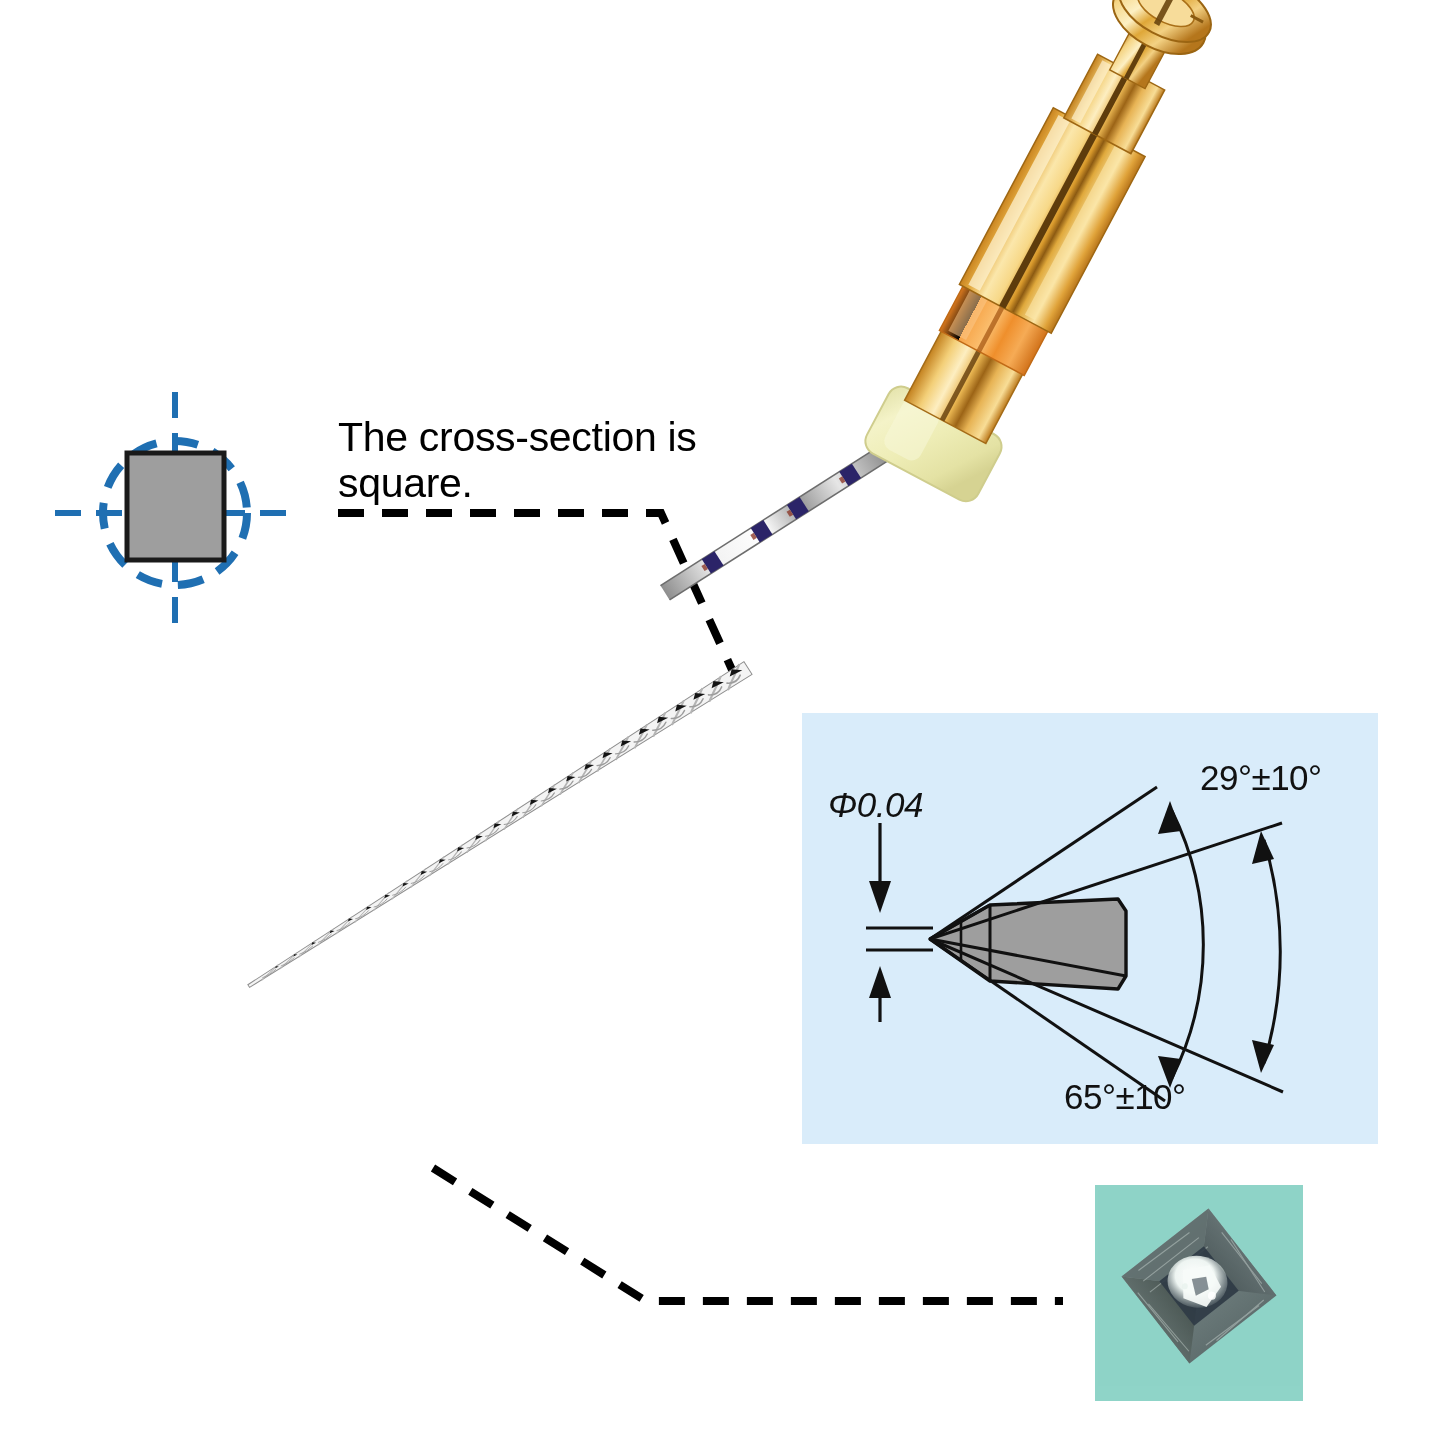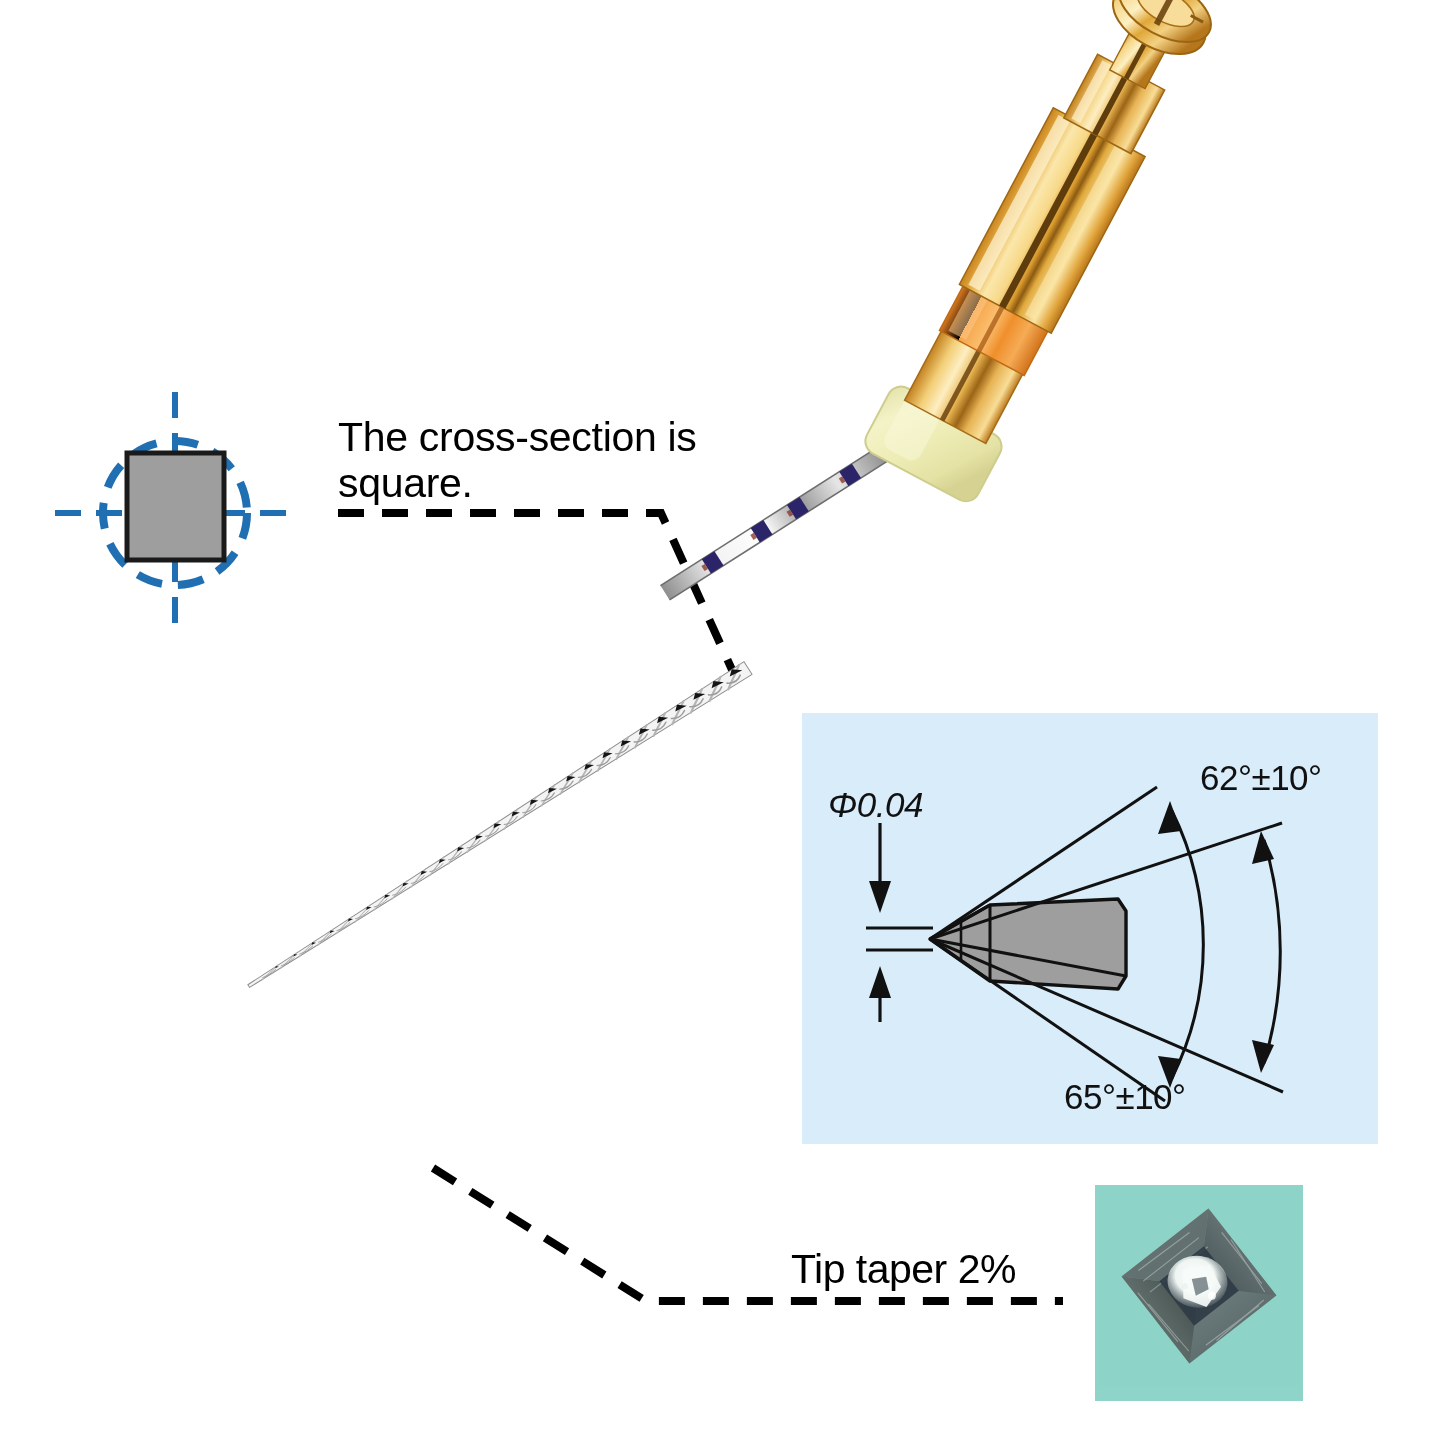--- a/index.html
+++ b/index.html
@@ -304,21 +304,20 @@
           </g>
 
         </g>
       </g>
     </g>
   </svg>
 
   <div class="callout-text" id="cross-section-caption">The cross-section is
 square.</div>
 
-  <div class="callout-text" id="tip-taper-caption">Tip taper 2%</div>
 
   <svg class="layer" viewBox="0 0 1445 1445">
 
     <rect x="802" y="713" width="576" height="431" fill="#d9ecfa"></rect>
 
     <g stroke="#111111" fill="none" stroke-width="3.2">
 
       <line x1="880" y1="823" x2="880" y2="893"></line>
 
       <path d="M 880,913 L 869,881 L 891,881 Z" fill="#111111" stroke="none"></path>
@@ -348,21 +347,21 @@
       <line x1="930" y1="939" x2="1282" y2="823" stroke-width="3"></line>
       <line x1="930" y1="939" x2="1283" y2="1092" stroke-width="3"></line>
 
       <path d="M 1264,840 A 390,390 0 0 1 1264,1063" stroke-width="3"></path>
       <path d="M 1261,831 L 1252,864 L 1274,859 Z" fill="#111111" stroke="none"></path>
       <path d="M 1261,1073 L 1252,1040 L 1274,1045 Z" fill="#111111" stroke="none"></path>
     </g>
   </svg>
 
   <div class="panel-label" id="label-phi">Φ0.04</div>
-  <div class="panel-label" id="label-angle-outer">62°±10°</div>
+  <div class="panel-label" id="label-angle-outer">29°±10°</div>
   <div class="panel-label" id="label-angle-inner">65°±10°</div>
 
   <svg id="micro-photo" viewBox="0 0 214 222">
     <defs>
       <linearGradient id="metalA" x1="0" y1="0" x2="1" y2="1">
         <stop offset="0%" stop-color="#9aa7a6"></stop>
         <stop offset="50%" stop-color="#6f7d7d"></stop>
         <stop offset="100%" stop-color="#4e5a5b"></stop>
       </linearGradient>
       <linearGradient id="metalB" x1="1" y1="0" x2="0" y2="1">

